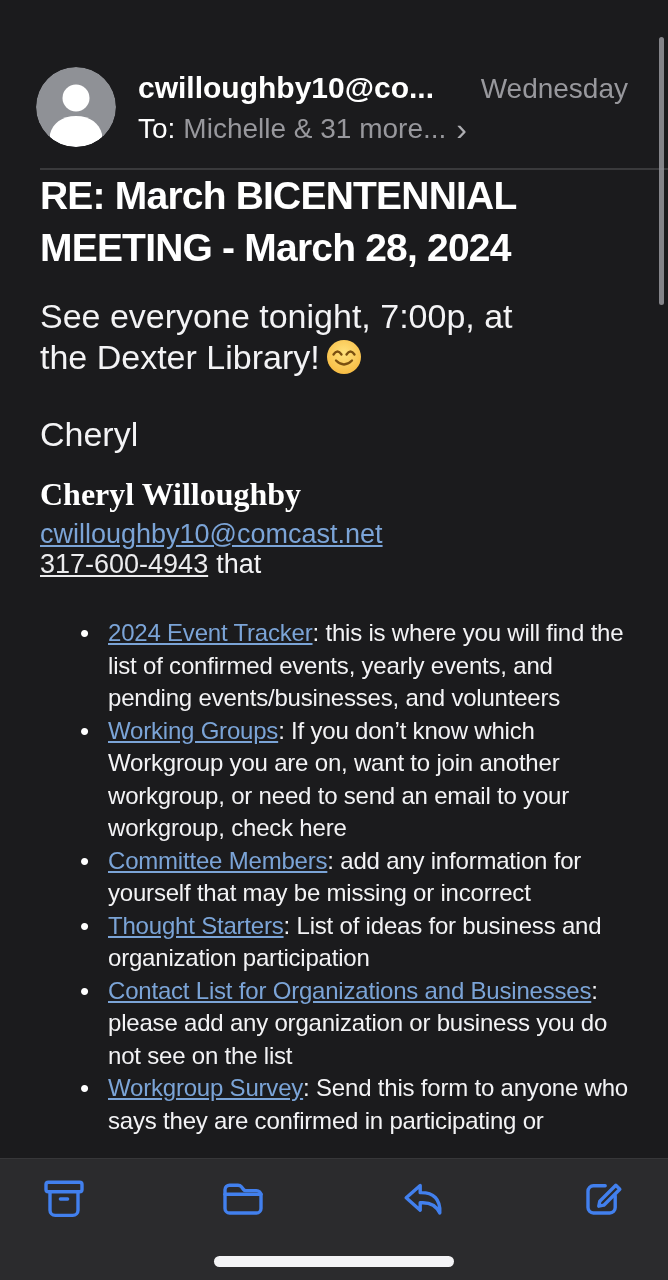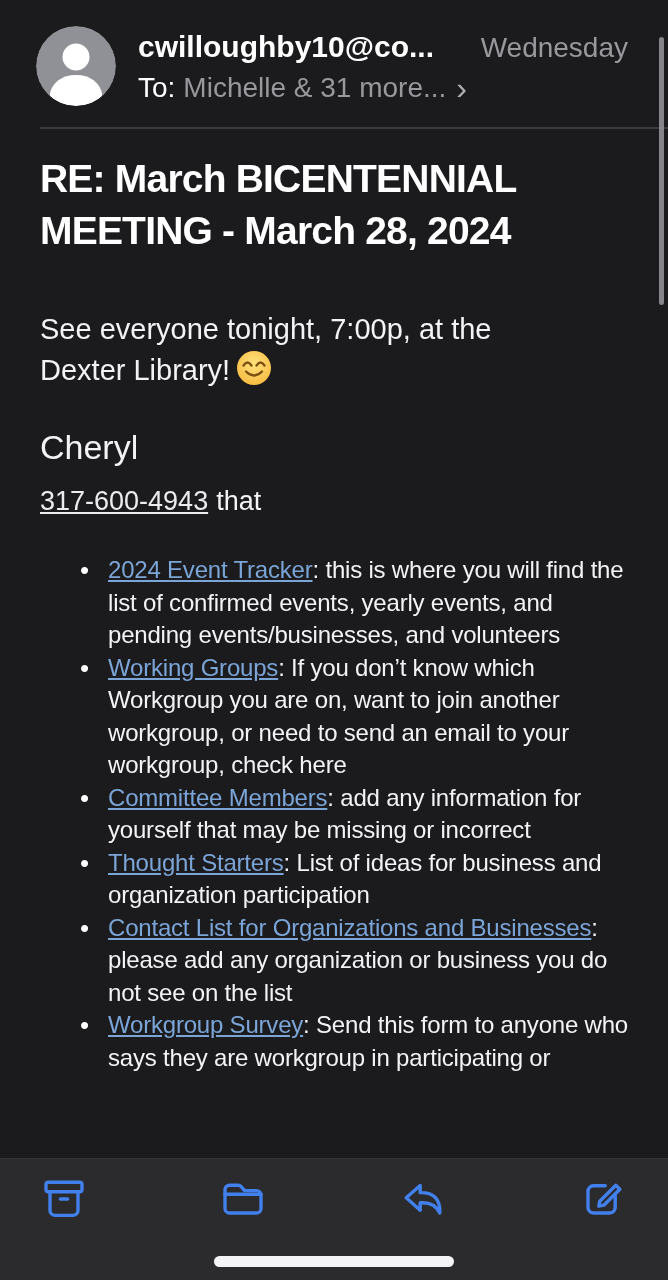--- a/index.html
+++ b/index.html
@@ -9,38 +9,38 @@
     --home-bar:#f4f4f6;
   }
   *{box-sizing:border-box;margin:0;padding:0;}
   html,body{background:#000;}
   body{font-family:"Liberation Sans","DejaVu Sans",sans-serif;}
   .screen{
     position:relative;width:668px;height:1280px;margin:0 auto;
     background:var(--bg);color:var(--text);overflow:hidden;
   }
   
-  .header{display:flex;align-items:flex-start;padding:26px 40px 0 36px;}
+  .header{display:flex;align-items:flex-start;padding:26px 40px 0 36px;margin-top:41px;}
   .avatar{width:80px;height:80px;flex:0 0 80px;border-radius:50%;overflow:hidden;}
   .header-text{flex:1;margin-left:22px;padding-top:4px;min-width:0;}
   .row1{display:flex;justify-content:space-between;align-items:baseline;}
   .sender{font-size:30px;font-weight:700;color:var(--white);white-space:nowrap;overflow:hidden;}
   .date{font-size:28px;color:var(--muted);margin-left:10px;white-space:nowrap;}
   .row2{margin-top:8px;font-size:28px;white-space:nowrap;}
   .to-label{color:var(--white);}
   .recipients{color:var(--muted);margin-left:8px;}
   .chevron{color:#aeaeb2;margin-left:10px;font-size:32px;line-height:1;vertical-align:-2px;}
   .divider{height:2px;background:var(--divider);margin:21px 0 0 40px;}
   
   .content{padding:0 40px;}
   .subject{
-    margin-top:24px;max-width:575px;color:var(--white);
+    max-width:575px;color:var(--white);
     font-size:39px;line-height:52px;font-weight:700;letter-spacing:-.8px;
   }
-  .para{margin-top:52px;max-width:520px;font-size:29px;line-height:41px;}
+  .para{margin-top:22px;max-width:520px;font-size:34px;line-height:41px;}
   .emoji{display:inline-block;width:36px;height:36px;vertical-align:-6px;margin-left:6px;}
   .signoff{margin-top:36px;font-size:34px;line-height:41px;}
   .sig{margin-top:18px;}
   .sig-name{font-family:"Liberation Serif","DejaVu Serif",serif;font-weight:700;font-size:32px;line-height:42px;color:var(--white);}
   .sig-email{display:inline-block;margin-top:4px;font-size:27px;line-height:30px;color:var(--link);text-decoration:underline;cursor:pointer;}
   .sig-phone{font-size:27px;line-height:30px;color:#ececee;}
   .phone-num{text-decoration:underline;cursor:pointer;}
   .phone-suffix{margin-left:8px;color:var(--text);}
   
   .links-list{list-style:none;margin-top:38px;}
@@ -104,32 +104,34 @@
             </defs>
       <circle cx="18" cy="18" r="17" fill="url(#emg)"></circle>
       <path d="M7.5 15.5 Q11.5 9.5 15.5 15.5" fill="none" stroke="#7a4f10" stroke-width="2.3" stroke-linecap="round"></path>
       <path d="M20.5 15.5 Q24.5 9.5 28.5 15.5" fill="none" stroke="#7a4f10" stroke-width="2.3" stroke-linecap="round"></path>
       <path d="M10 21.5 Q18 29.5 26 21.5" fill="none" stroke="#7a4f10" stroke-width="2.3" stroke-linecap="round"></path>
     </svg></span></p>
 
     <p class="signoff">Cheryl</p>
 
     <div class="sig">
+      <div class="sig-name">Cheryl Willoughby</div>
+      <a class="sig-email">cwilloughby10@comcast.net</a>
       <div class="sig-phone">
         <span class="phone-num">317-600-4943</span><span class="phone-suffix">that</span>
       </div>
     </div>
 
     <ul class="links-list">
       <li><a>2024 Event Tracker</a><span>: this is where you will find the list of confirmed events, yearly events, and pending events/businesses, and volunteers</span></li>
       <li><a>Working Groups</a><span>: If you don’t know which Workgroup you are on, want to join another workgroup, or need to send an email to your workgroup, check here</span></li>
       <li><a>Committee Members</a><span>: add any information for yourself that may be missing or incorrect</span></li>
       <li><a>Thought Starters</a><span>: List of ideas for business and organization participation</span></li>
       <li><a>Contact List for Organizations and Businesses</a><span>: please add any organization or business you do not see on the list</span></li>
-      <li><a>Workgroup Survey</a><span>: Send this form to anyone who says they are workgroup in participating or</span></li>
+      <li><a>Workgroup Survey</a><span>: Send this form to anyone who says they are confirmed in participating or</span></li>
     </ul>
   </main>
 
   <div class="scrollbar"></div>
 
   <footer class="toolbar">
     <div class="toolbar-icons">
       <button class="tb-btn">
         <svg viewBox="0 0 24 24">
           <rect x="3" y="3.6" width="18" height="4.8" rx="1.2"></rect>

